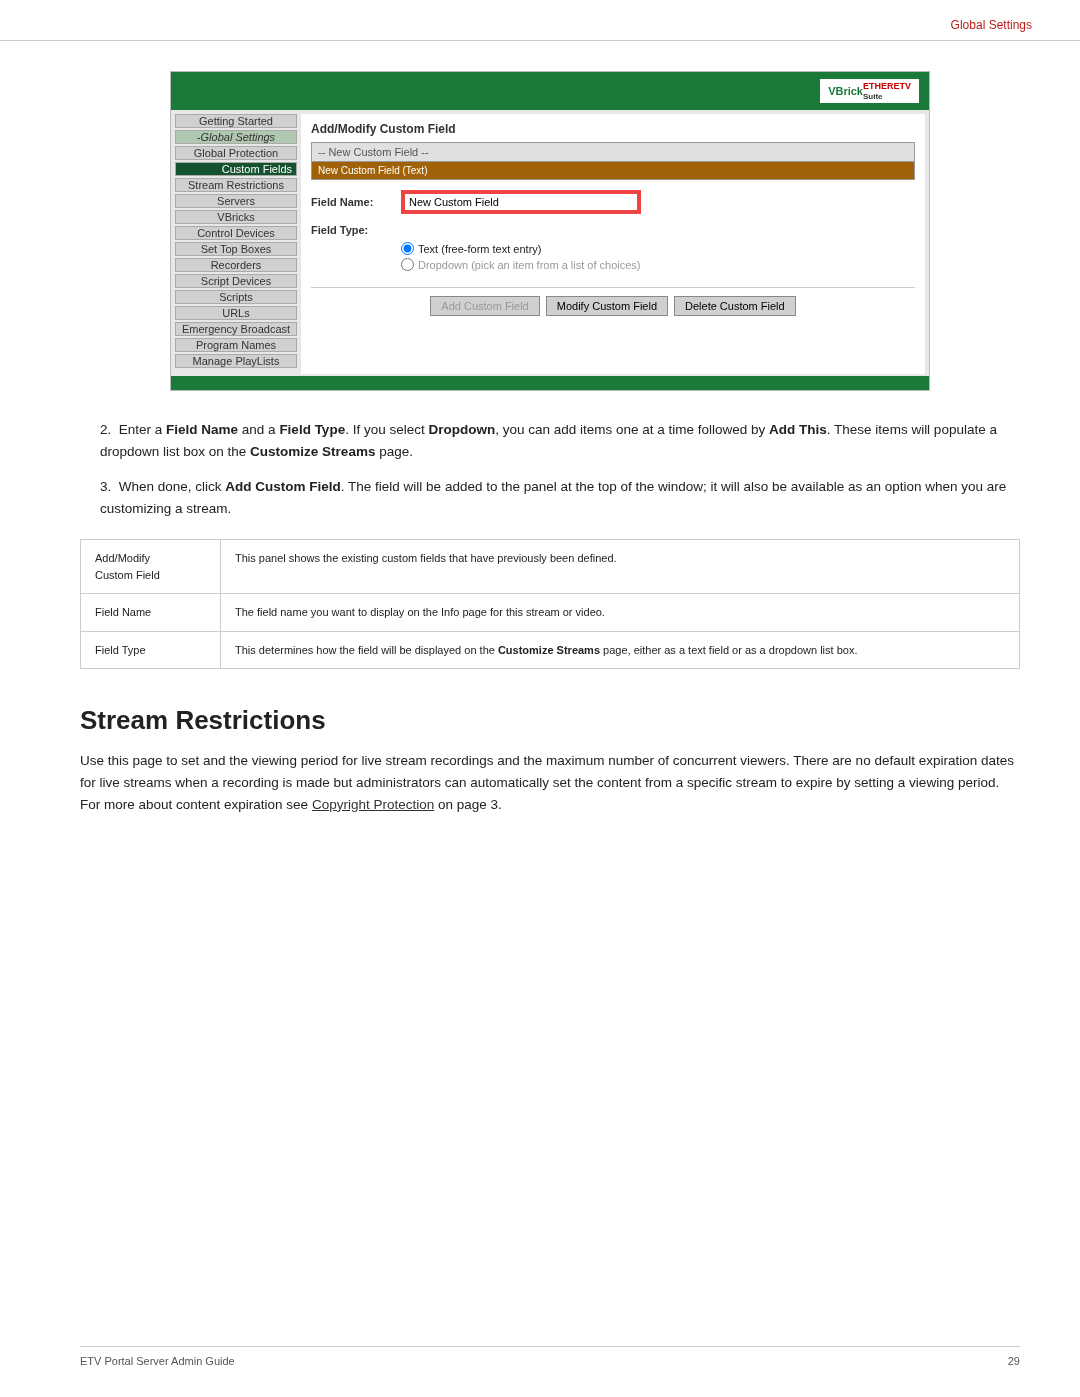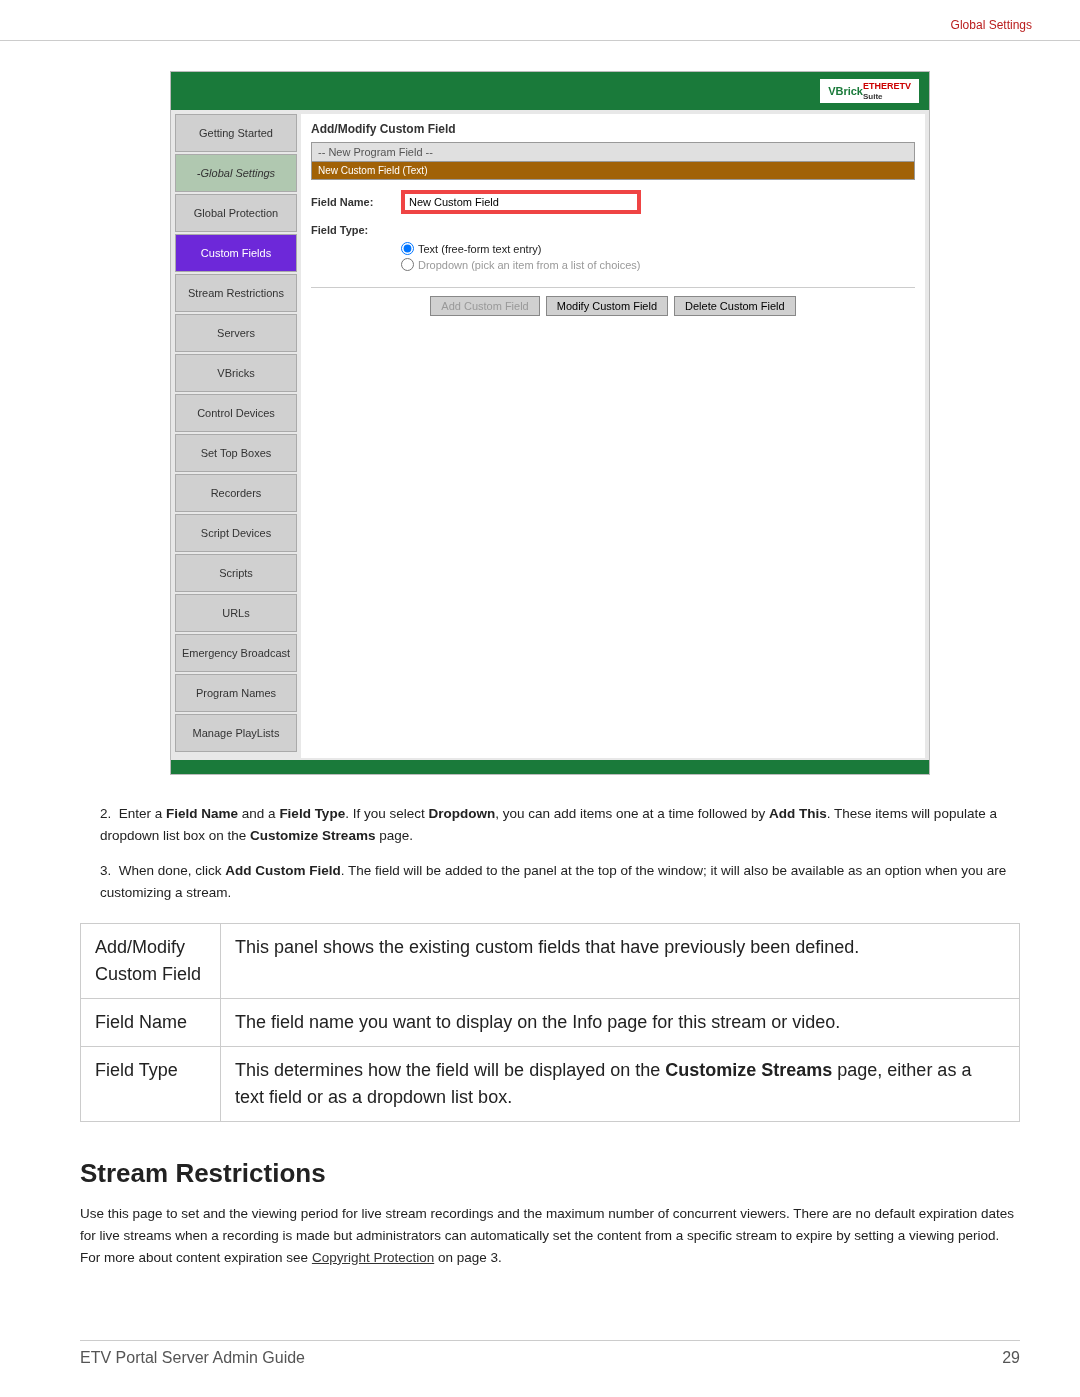--- a/index.html
+++ b/index.html
@@ -84,35 +84,36 @@
       background: #e8e8e8;
       padding: 4px 4px;
       flex-shrink: 0;
       overflow: hidden;
     }
 
     .sidebar-item {
       background: #d0d0d0;
       border: 1px solid #aaa;
       text-align: center;
-      padding: 12px 4px;
+      padding: 0 4px;
       margin-bottom: 2px;
       font-size: 11px;
       cursor: pointer;
       color: #333;
     }
 
     .sidebar-item.active {
       background: #b0c8b0;
       font-style: italic;
     }
 
     .sidebar-item.highlight {
-      background: #6d28d9;
+      background: #14532d;
       color: #fff;
+      text-align: right;
     }
 
     
     .admin-main {
       flex: 1;
       background: #fff;
       padding: 8px 10px;
       margin: 4px 4px 0 0;
     }
 
@@ -231,21 +232,21 @@
     .info-table {
       width: 100%;
       border-collapse: collapse;
       margin-bottom: 36px;
     }
 
     .info-table td {
       border: 1px solid #ccc;
       padding: 10px 14px;
       vertical-align: top;
-      font-size: 18px;
+      font-size: 11px;
       line-height: 1.5;
     }
 
     .info-table td:first-child {
       width: 140px;
       font-weight: normal;
       background: #fff;
     }
 
     
@@ -270,21 +271,21 @@
     
     .page-footer {
       position: absolute;
       bottom: 30px;
       left: 80px;
       right: 60px;
       display: flex;
       justify-content: space-between;
       border-top: 1px solid #ccc;
       padding-top: 8px;
-      font-size: 16px;
+      font-size: 11px;
       color: #555;
     }
   </style>
 </head>
 <body>
 
 <div class="page-header">
   <span class="page-header-title">Global Settings</span>
 </div>
 
@@ -318,21 +319,21 @@
           <div class="sidebar-item">URLs</div>
           <div class="sidebar-item">Emergency Broadcast</div>
           <div class="sidebar-item">Program Names</div>
           <div class="sidebar-item">Manage PlayLists</div>
         </div>
 
         <div class="admin-main">
           <div class="panel-title">Add/Modify Custom Field</div>
 
           <div class="dropdown-container">
-            <div class="dropdown-header">-- New Program Field --</div>
+            <div class="dropdown-header">-- New Custom Field --</div>
             <div class="dropdown-selected">New Custom Field (Text)</div>
           </div>
 
           <div class="form-row">
             <span class="form-label">Field Name:</span>
             <input class="form-input" type="text" value="New Custom Field" style="">
           </div>
 
           <div class="form-row">
             <span class="form-label">Field Type:</span>

